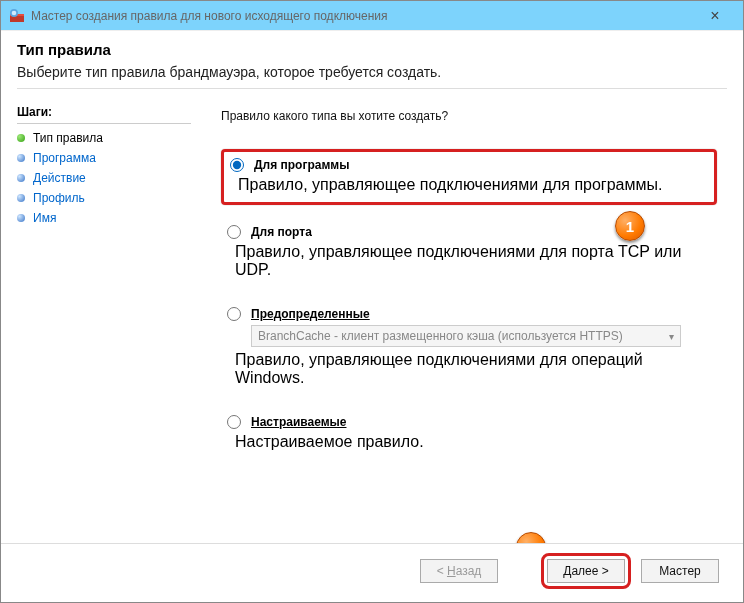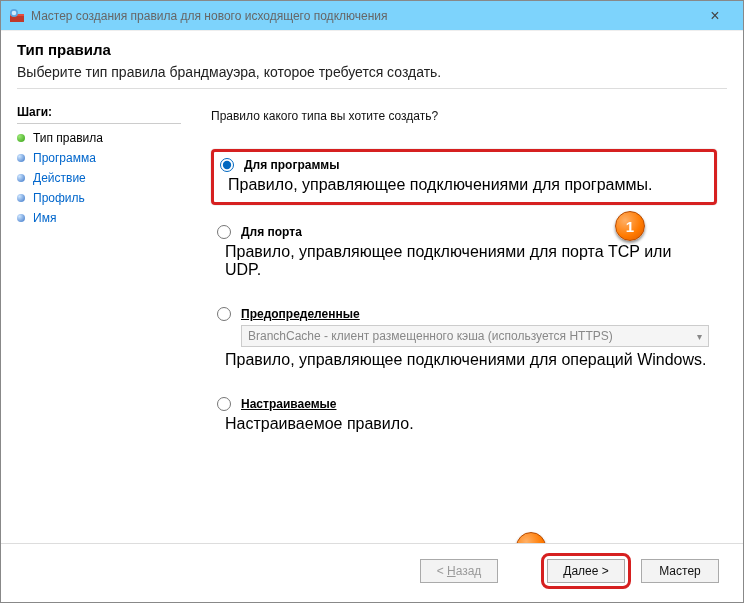--- a/index.html
+++ b/index.html
@@ -90,21 +90,21 @@
   }
   .option .label {
     font-weight:700; font-size:12px; color:#000;
   }
   .option .label.underline { text-decoration: underline; }
   .option .desc {
     margin-left:8px; margin-top:4px; font-size:16px; color:#000000;
   }
   .option .combo {
     margin-left:24px; margin-top:4px;
-    width: 468px; height:22px;
+    width: 430px; height:22px;
     border:1px solid #ccc; background:#f5f5f5;
     display:flex; align-items:center; justify-content:space-between;
     padding: 0 6px; color:#888; font-size:12px;
   }
   .option .combo .chev { color:#888; font-size:10px;}
   .highlight-1 {
     border: 3px solid #d62020;
     border-radius: 4px;
     box-shadow: 0 0 0 1px rgba(0,0,0,0.05);
   }

